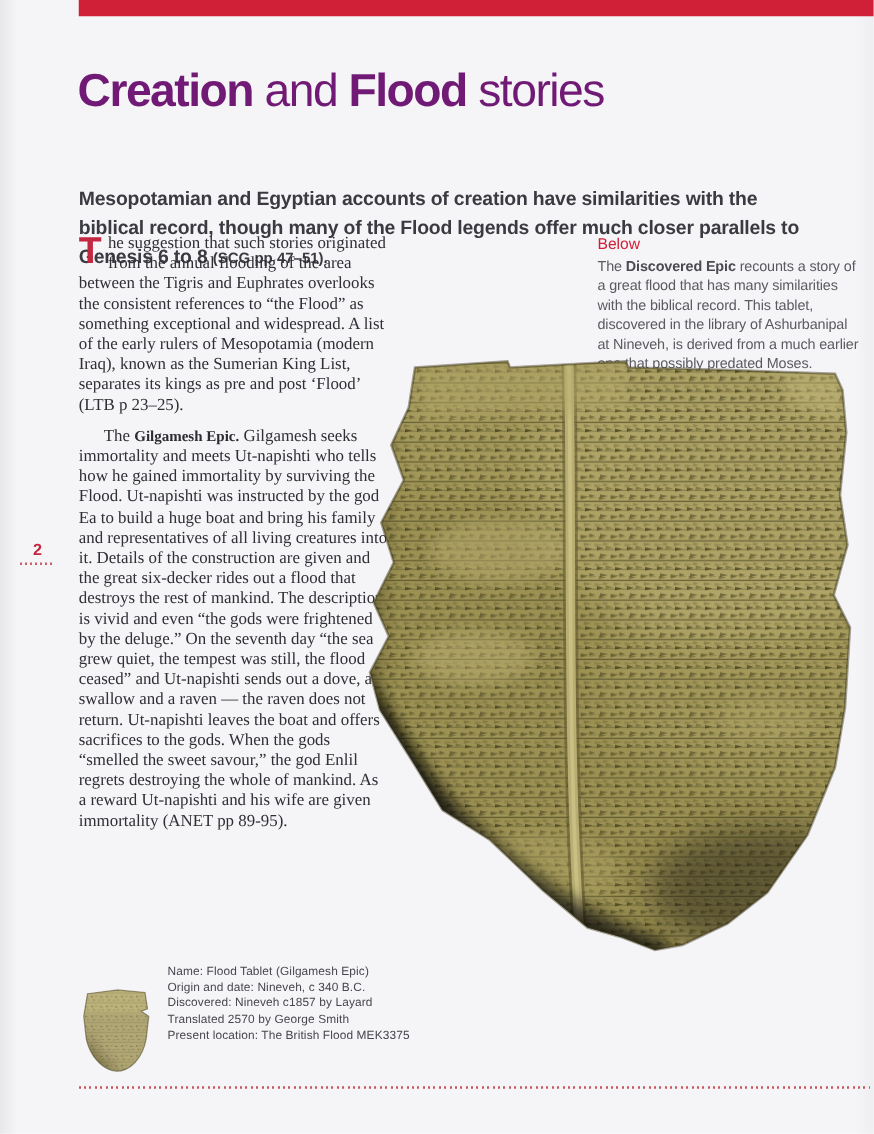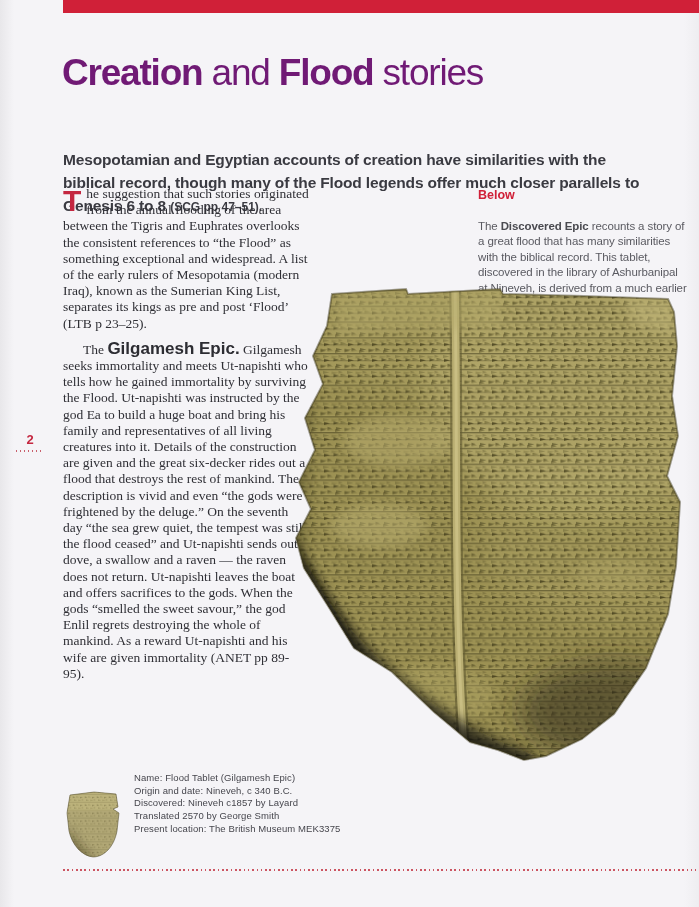--- a/index.html
+++ b/index.html
@@ -19,24 +19,24 @@
   .intro{left:63px;top:100px;width:592px;font-size:15.5px;line-height:23px;font-weight:bold;color:#3a3a41;letter-spacing:-0.15px;margin-top:48px;}
   .intro .ref{font-size:12px;letter-spacing:0;}
   
   .pagenum{left:16px;top:432px;width:28px;text-align:center;color:#c42740;font-weight:bold;font-size:13px;}
   .pagenum .dots{margin-top:3px;height:2px;background:repeating-linear-gradient(90deg,#c9606c 0 1.5px,transparent 1.5px 4px);}
   
   .article{left:63px;top:186px;width:247px;font-family:"Liberation Serif",serif;font-size:13.5px;line-height:16.2px;color:#2f2f35;}
   .article p{margin:0 0 9px 0;}
   .article p.p2{text-indent:20px;}
   .dropcap{float:left;font-family:"Liberation Sans",sans-serif;font-weight:bold;color:#c42740;font-size:30px;line-height:25px;padding:2px 5px 0 0;}
-  .inline-bold-sans{font-family:Liberation Sans, sans-serif;font-weight:bold;font-size:17px;color:#2c2c32;}
+  .inline-bold-sans{font-family:Liberation Serif, serif;font-weight:bold;font-size:12px;color:#2c2c32;}
   
   .photo-cap{left:478px;top:188px;width:212px;}
-  .photo-cap .label{color:#d02038;font-weight:bold;font-size:12.5px;margin-bottom:17px;}
+  .photo-cap .label{color:#d02038;font-weight:normal;font-size:12.5px;margin-bottom:5px;}
   .photo-cap .body{font-size:11.5px;line-height:15.4px;color:#5a5a61;letter-spacing:-0.1px;}
   .photo-cap .body b{color:#4a4a50;}
   
   .tablet{left:284px;top:276px;width:412px;height:500px;}
   
   .thumb{left:60px;top:787px;width:68px;height:76px;}
   .details{left:134px;top:772px;font-size:9.5px;line-height:12.7px;color:#46464d;letter-spacing:0.1px;}
   
   .rule{left:63px;top:869px;width:633px;height:2px;background:repeating-linear-gradient(90deg,#cc5562 0 1.6px,transparent 1.6px 4.3px);}
 </style>
@@ -138,18 +138,18 @@
       <path d="M8 40 C14 58 24 68 36 71 L20 74 L6 56 Z" fill="#201c0f" opacity=".6" filter="url(#soft)"></path>
     </g>
     <path d="M10 8 L34 5 L56 7 L58 20 L53 22 L59 26 L57 44 C54 60 44 70 33 70 C22 69 12 58 9 44 L7 26 Z" fill="none" stroke="#4a4423" stroke-width="1" opacity=".5"></path>
   </svg>
 
   <div class="abs details">
     <div>Name: Flood Tablet (Gilgamesh Epic)</div>
     <div>Origin and date: Nineveh, c 340 B.C.</div>
     <div>Discovered: Nineveh c1857 by Layard</div>
     <div>Translated 2570 by George Smith</div>
-    <div>Present location: The British Museum MEK3375</div>
+    <div>Present location: The British Flood MEK3375</div>
   </div>
 
   <div class="abs rule"></div>
 
 </div>
 
 </body></html>

